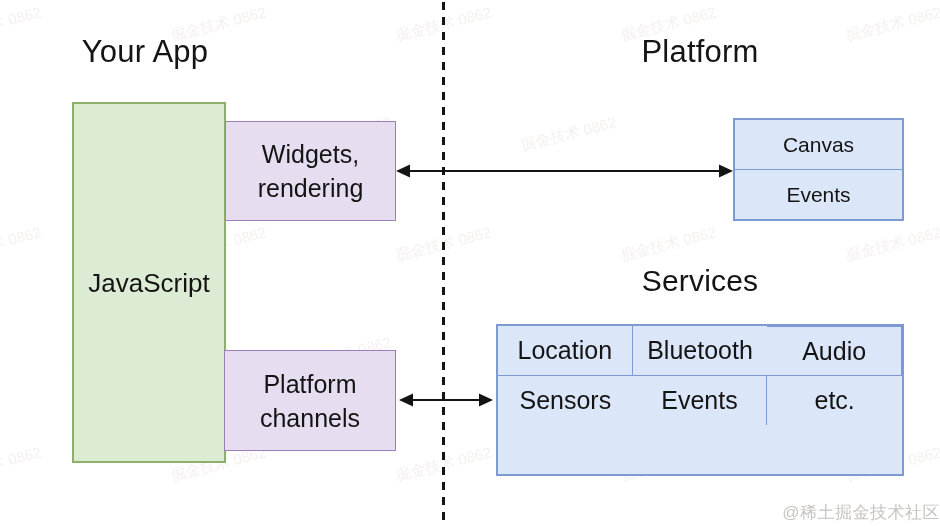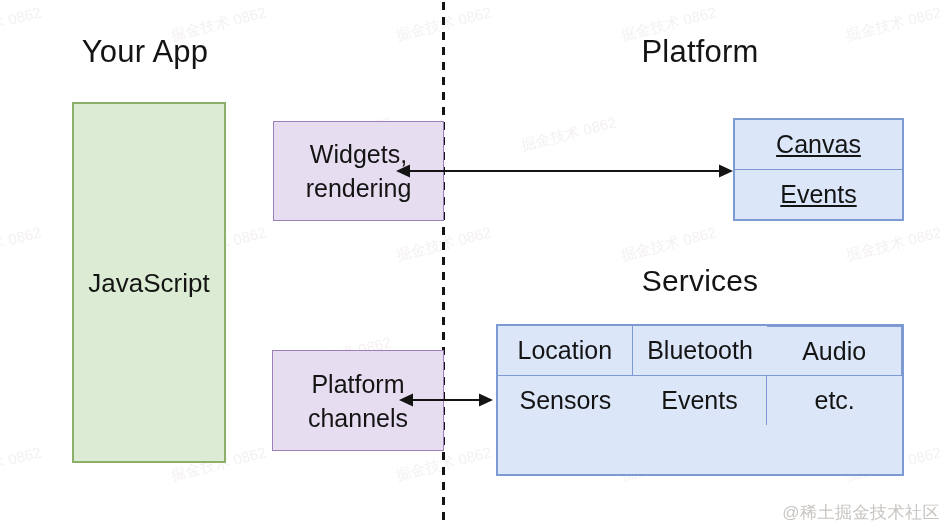--- a/index.html
+++ b/index.html
@@ -24,33 +24,32 @@
     box-sizing:border-box;color:var(--line);
   }
   .green-box{
     left:72px;top:102px;width:154px;height:361px;
     background:var(--green-fill);border:2px solid var(--green-border);
     z-index:1;font-size:26px;
   }
   .purple-box{
     background:var(--purple-fill);border:1.5px solid var(--purple-border);
     z-index:2;
-    margin-left:48px;
   }
   #widgets-box{left:225px;top:121px;width:171px;height:100px;}
   #channels-box{left:224px;top:350px;width:172px;height:101px;}
   .blue-stack{
     position:absolute;left:733px;top:118px;width:171px;height:103px;
     box-sizing:border-box;background:var(--blue-fill);
     border:2px solid var(--blue-border);display:flex;flex-direction:column;
     z-index:2;
   }
   .blue-cell{
     flex:1;display:flex;align-items:center;justify-content:center;
-    font-size:25px;color:var(--line);text-decoration:underline;
+    font-size:21px;color:var(--line);
   }
   .blue-cell + .blue-cell{border-top:1.5px solid var(--blue-border);}
   .services-table{
     position:absolute;left:496px;top:324px;width:408px;height:152px;
     box-sizing:border-box;background:var(--blue-fill);
     border:2px solid var(--blue-border);
     display:grid;grid-template-columns:1fr 1fr 1fr;grid-template-rows:1fr 1fr 1fr;
     z-index:2;
   }
   .service-cell{

